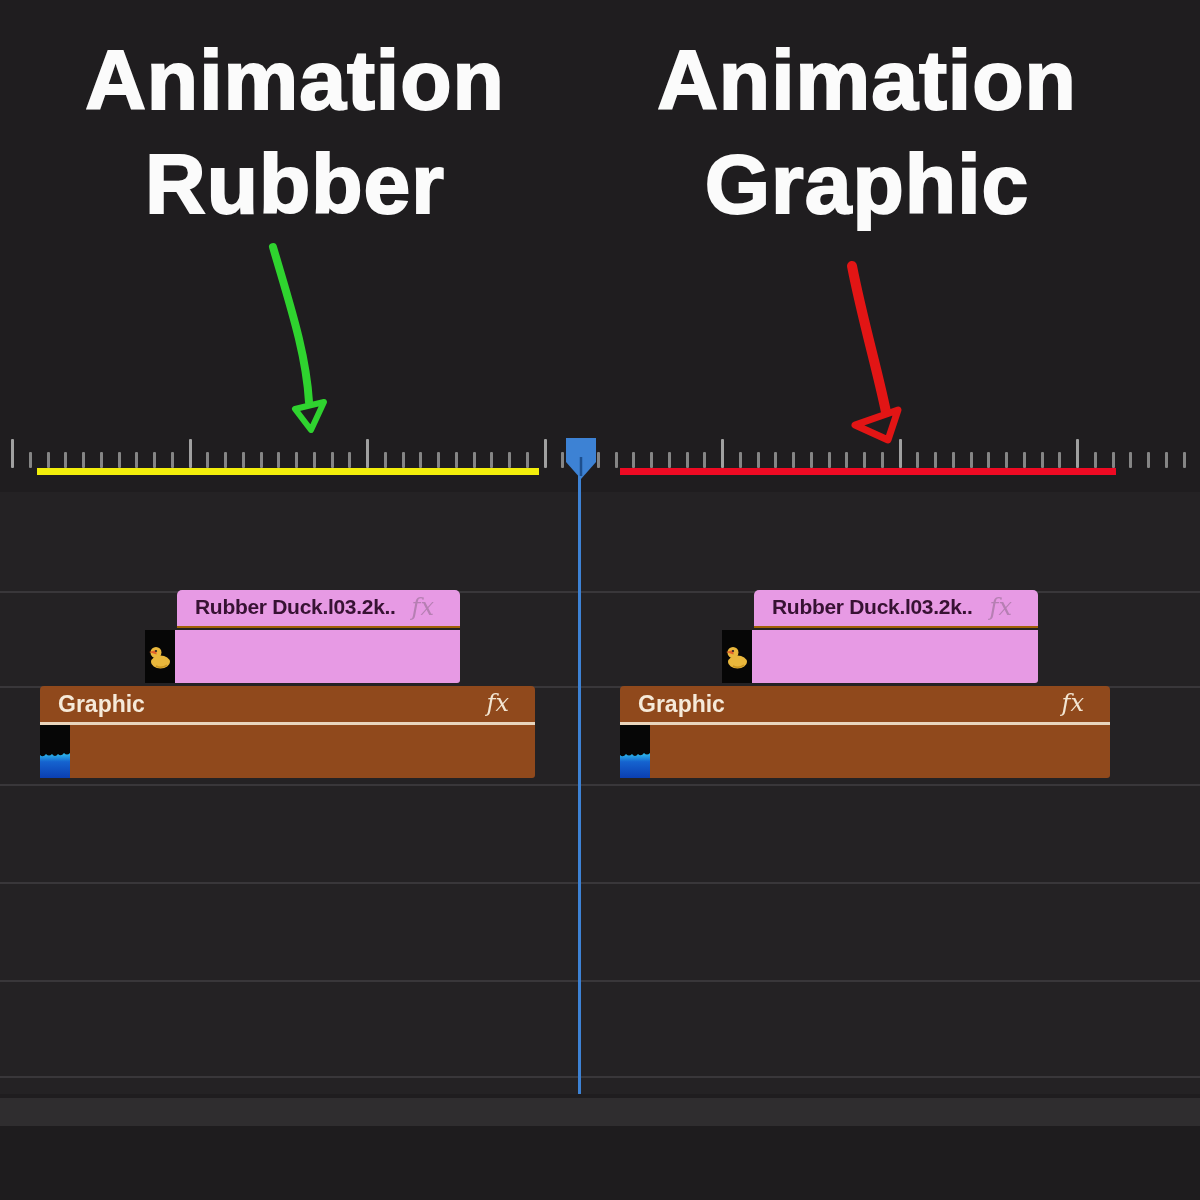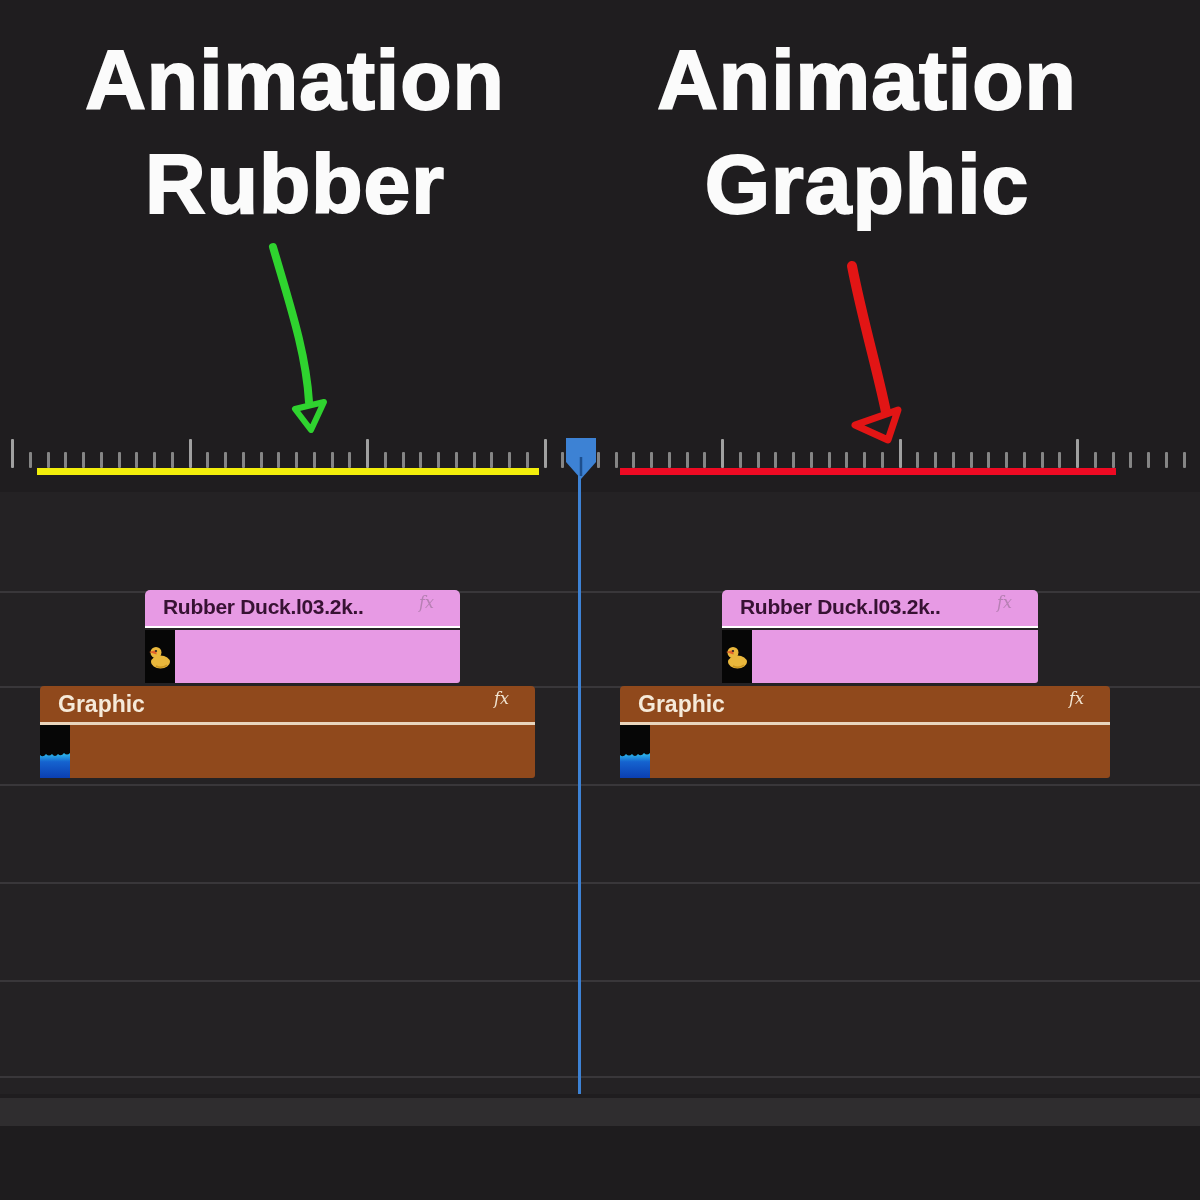--- a/index.html
+++ b/index.html
@@ -32,25 +32,25 @@
   #tracks{position:absolute;left:0;top:492px;width:1200px;height:602px;background:#242224;z-index:1;}
   .track-divider{position:absolute;left:0;width:1200px;height:2px;background:#39373a;}
   #scrollbar-band{position:absolute;left:0;top:1098px;width:1200px;height:28px;background:#2f2d2f;z-index:2;}
   #bottom-strip{position:absolute;left:0;top:1126px;width:1200px;height:74px;background:#1e1c1e;z-index:2;}
 
   
   .clip{position:absolute;z-index:4;}
   .clip .titlebar{position:absolute;left:0;top:0;right:0;height:36px;}
   .clip .label{position:absolute;left:18px;top:5px;white-space:nowrap;overflow:hidden;}
   .clip .fx{position:absolute;right:26px;top:3px;font-family:"DejaVu Serif", serif;
-            font-style:italic;font-size:16px;}
+            font-style:italic;font-size:24px;}
   .clip .body{position:absolute;left:0;right:0;bottom:0;}
   .clip .thumb{position:absolute;left:0;top:0;width:30px;height:100%;background:#060606;}
 
-  .clip.video .titlebar{background:#e79ae4;border-bottom:2px solid #ffffff;border-radius:5px 5px 0 0;}
+  .clip.video .titlebar{background:#e79ae4;border-bottom:2px solid #a16207;border-radius:5px 5px 0 0;margin-left:32px;}
   .clip.video .label{color:#371233;font-size:21px;font-weight:bold;letter-spacing:-0.3px;}
   .clip.video .fx{color:#b67fb3;}
   .clip.video .body{height:53px;}
   .clip.video .fill{position:absolute;left:30px;right:0;top:0;bottom:0;background:#e79ae4;border-radius:0 0 3px 0;}
   .clip.video{height:93px;}
 
   .clip.graphic .titlebar{background:#90491c;border-bottom:3px solid #e9d5bd;border-radius:4px 4px 0 0;text-decoration:underline;}
   .clip.graphic .label{color:#f6ead9;font-size:23px;font-weight:bold;}
   .clip.graphic .fx{color:#f2e5d2;}
   .clip.graphic .body{height:53px;}

